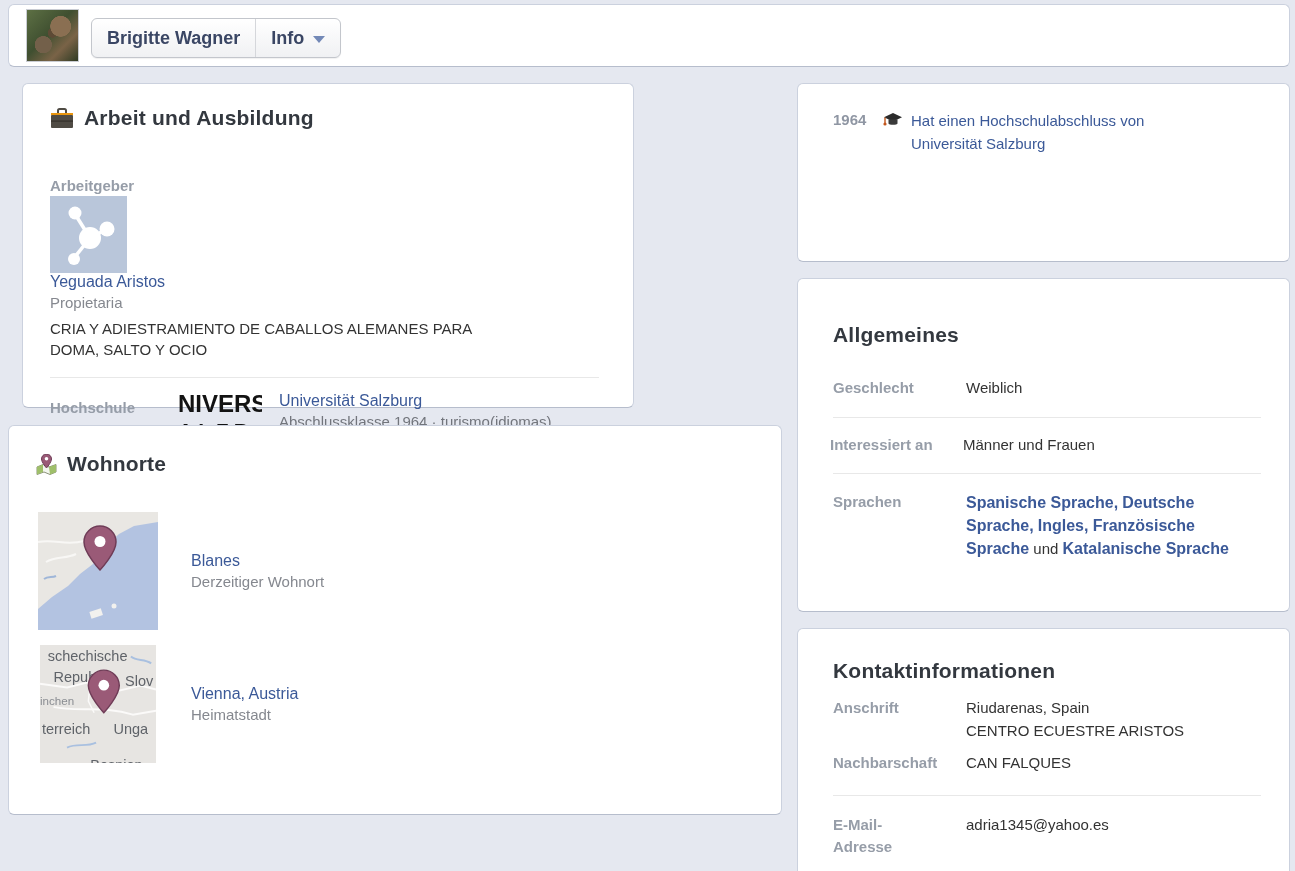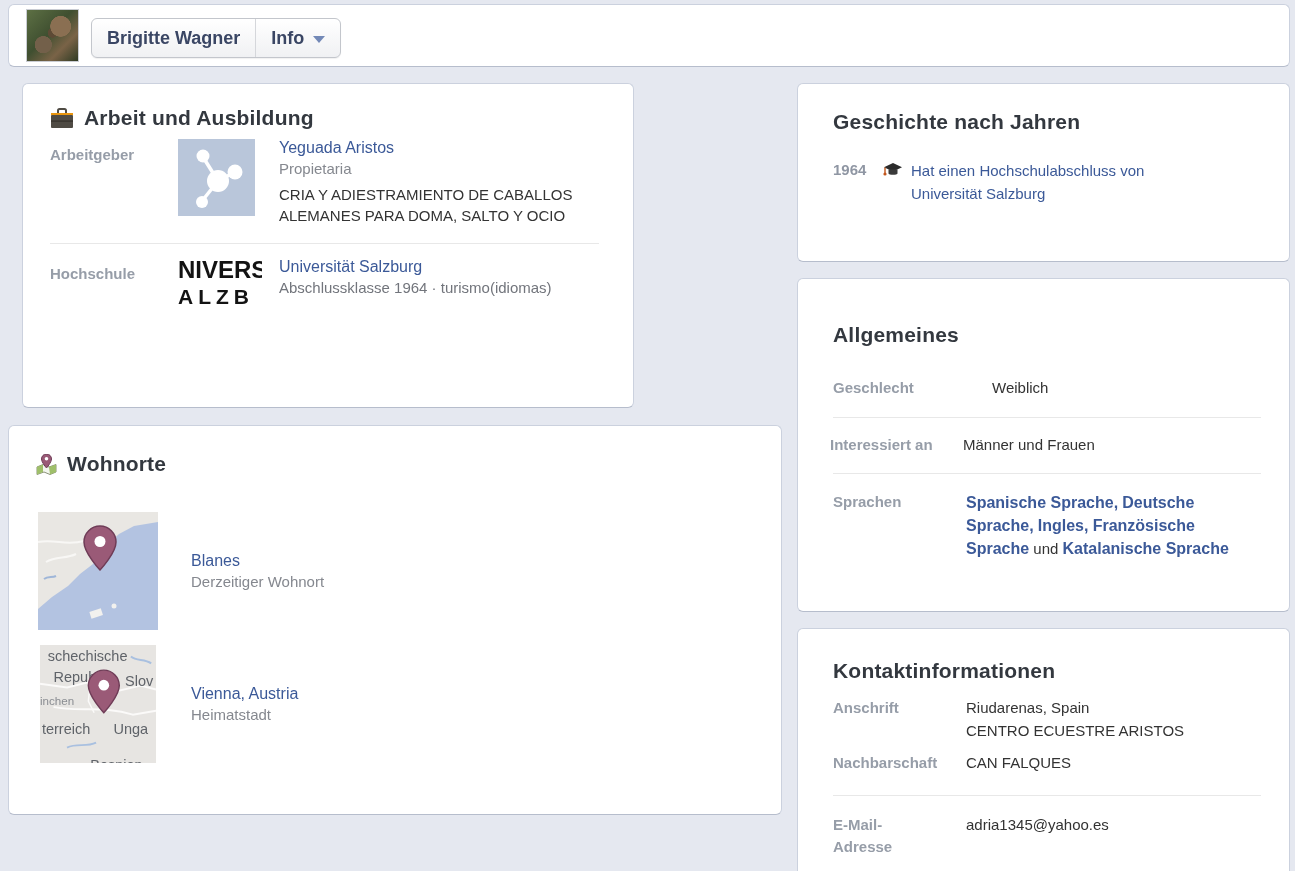--- a/index.html
+++ b/index.html
@@ -105,21 +105,21 @@
   <div class="card-h">
     <svg width="24" height="21" viewBox="0 0 24 21">
       <rect x="8" y="1" width="8" height="6" rx="1.5" fill="none" stroke="#4f4b44" stroke-width="2"></rect>
       <rect x="1" y="5" width="22" height="2.4" fill="#e8950f"></rect>
       <rect x="1" y="7" width="22" height="13" rx="1" fill="#4f4b44"></rect>
       <rect x="1" y="12.4" width="22" height="1.4" fill="#39352f"></rect>
     </svg>
     <span>Arbeit und Ausbildung</span>
   </div>
 
-  <div class="work-row" style="margin-top:9px;">
+  <div class="work-row" style="margin-top:40px;flex-direction:column;">
     <div class="row-label">Arbeitgeber</div>
     <div class="row-media">
       <svg class="page-tile" viewBox="0 0 77 77">
         <rect width="77" height="77" fill="#b9c6da"></rect>
         <g stroke="#ffffff" stroke-width="3.5">
           <line x1="40" y1="42" x2="25" y2="18"></line>
           <line x1="40" y1="42" x2="57" y2="33"></line>
           <line x1="40" y1="42" x2="24" y2="62"></line>
         </g>
         <circle cx="40" cy="42" r="11" fill="#fff"></circle>
@@ -201,41 +201,38 @@
       <circle cx="66" cy="41.5" r="5.5" fill="#fff"></circle>
     </svg>
     <div class="place-body">
       <a class="link-lg" href="#">Vienna, Austria</a>
       <div class="sub">Heimatstadt</div>
     </div>
   </div>
 </div>
 
 <div class="card" id="card-history">
-  <div class="card-h">
-    <span>Geschichte nach Jahren</span>
-  </div>
   <div class="hist-row">
     <div class="hist-year">1964</div>
     <svg class="hist-icon" width="19" height="15" viewBox="0 0 19 15">
       <polygon points="10,0 19,4.2 10,8.4 1,4.2" fill="#2b2b2b"></polygon>
       <path d="M5.5,6.5 L5.5,10.5 C5.5,12.2 14.5,12.2 14.5,10.5 L14.5,6.5" fill="#3a3a3a"></path>
       <line x1="2" y1="4.6" x2="2" y2="10" stroke="#c2561c" stroke-width="1.4"></line>
       <circle cx="2" cy="11" r="1.6" fill="#c2561c"></circle>
     </svg>
     <a class="hist-link" href="#">Hat einen Hochschulabschluss von Universität Salzburg</a>
   </div>
 </div>
 
 <div class="card" id="card-general">
   <div class="card-h">
     <span>Allgemeines</span>
   </div>
 
-  <div class="gen-row" style="margin-top:30px;gap:26px;">
+  <div class="gen-row" style="margin-top:30px;">
     <div class="gen-label">Geschlecht</div>
     <div class="gen-value">Weiblich</div>
   </div>
 
   <div class="gdiv"></div>
 
   <div class="gen-row" style="margin-top:16px;padding-left:32px;">
     <div class="gen-label">Interessiert an</div>
     <div class="gen-value">Männer und Frauen</div>
   </div>

